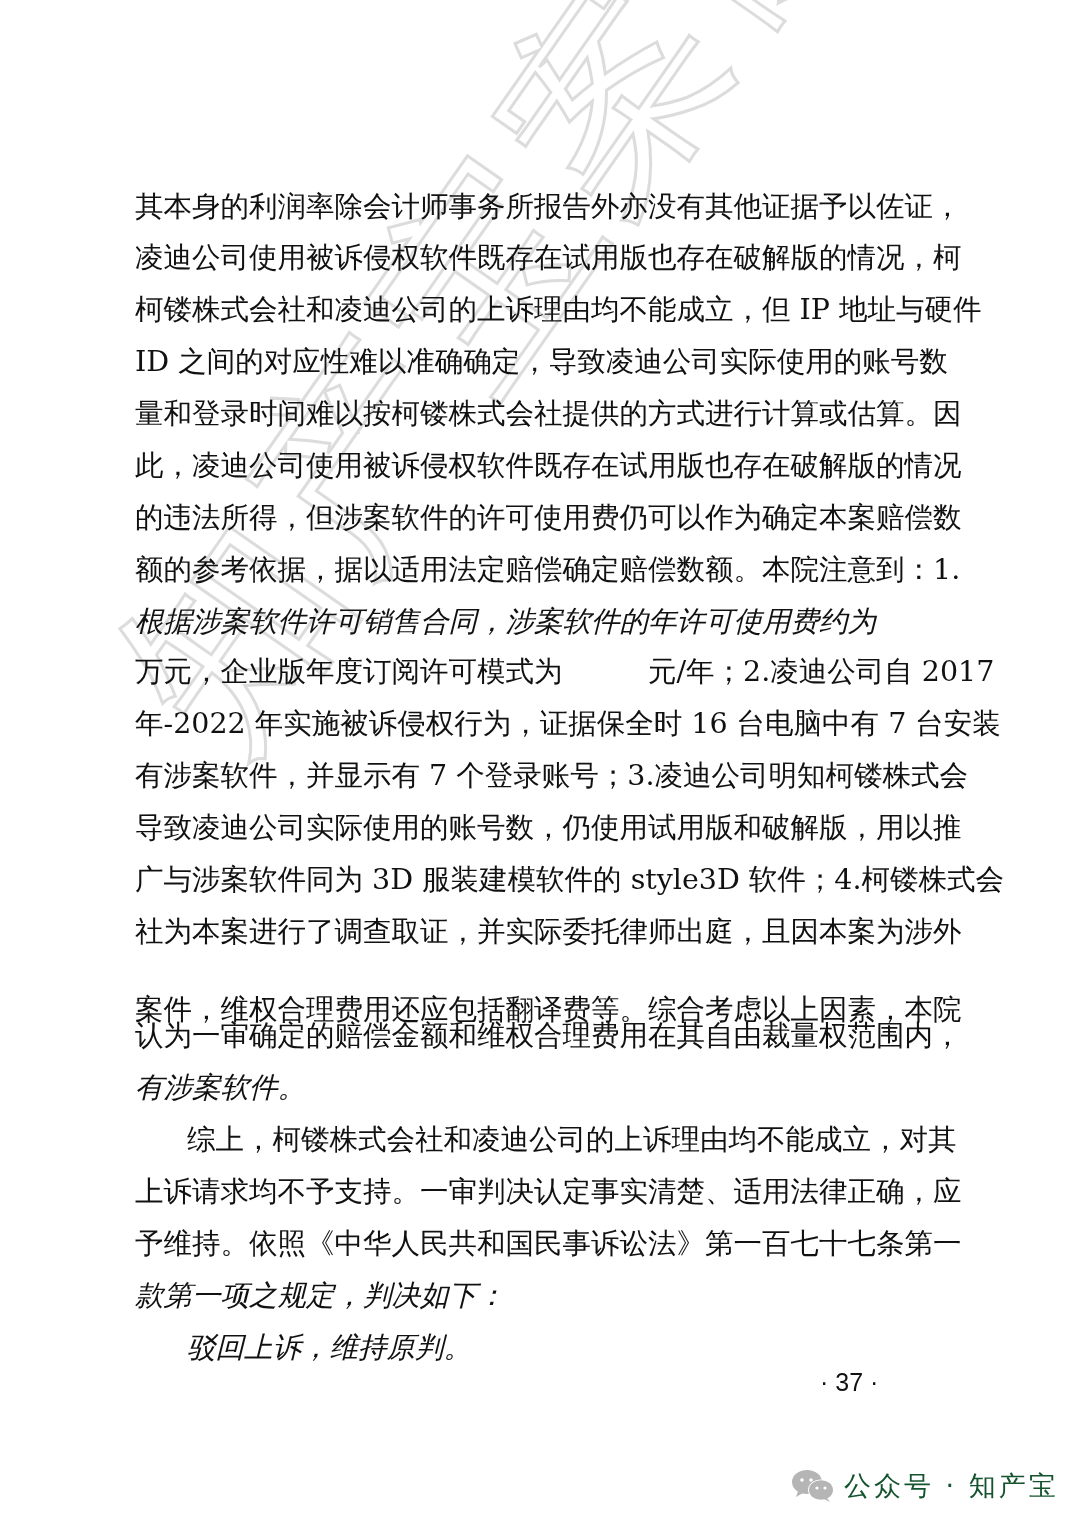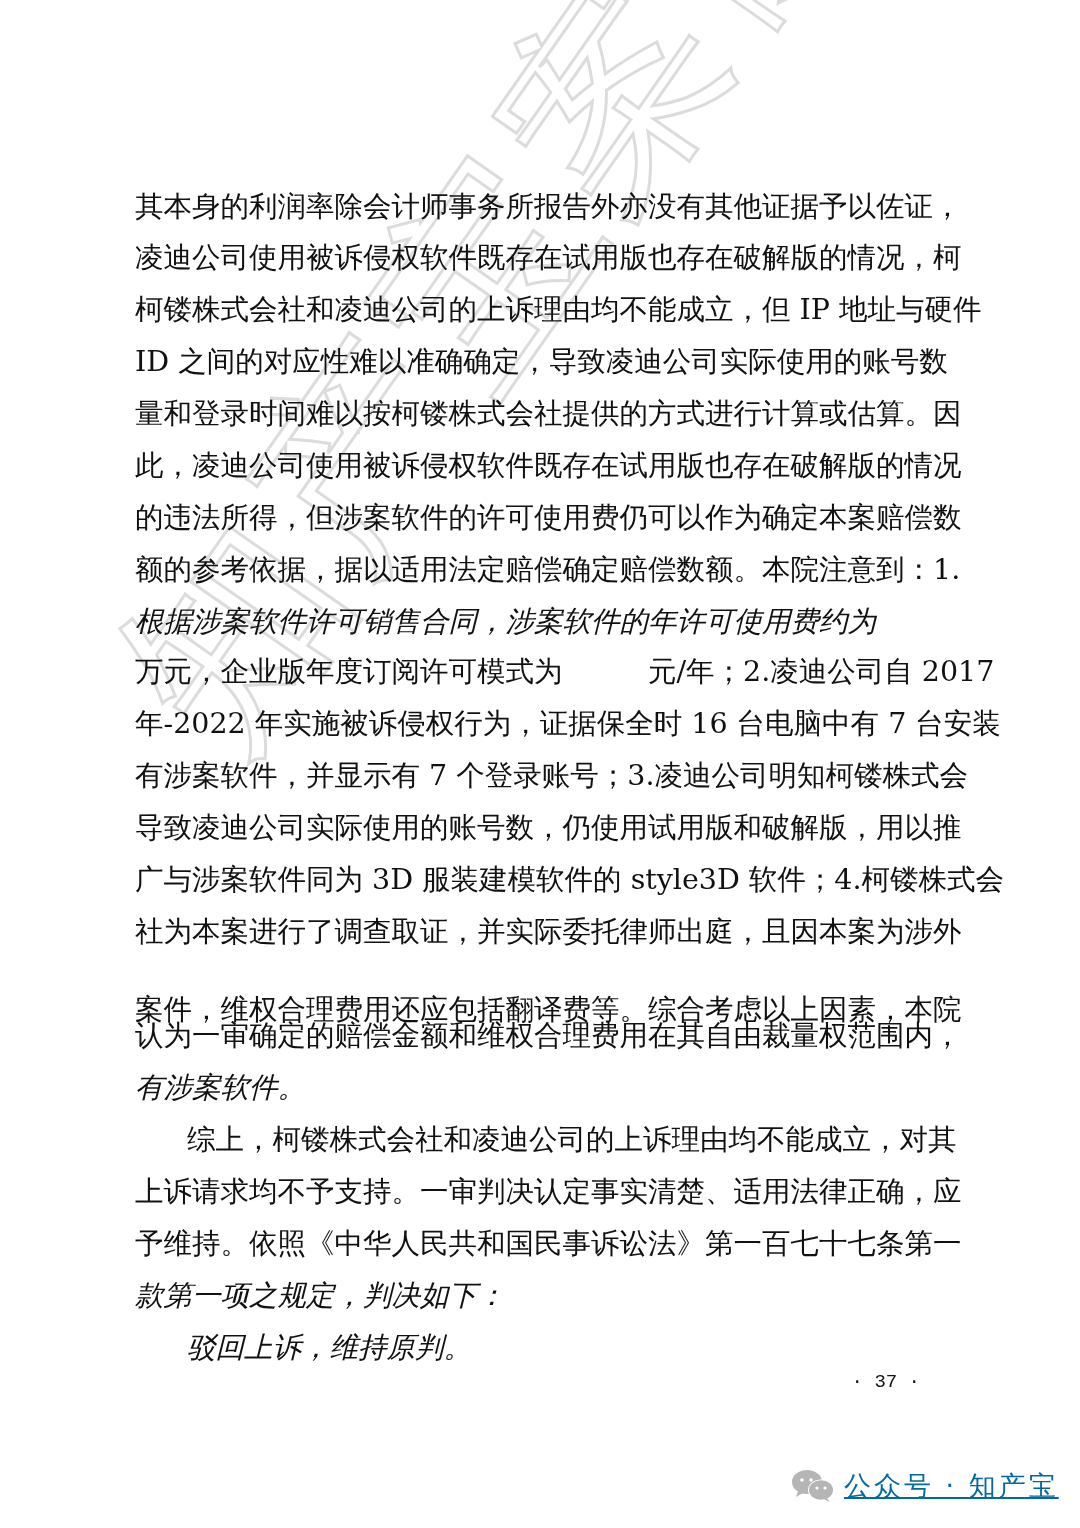--- a/index.html
+++ b/index.html
@@ -56,47 +56,46 @@
     }
     .line.indent {
       left: 187px;
       width: 754px;
     }
     .page-number {
       position: absolute;
       left: 820px;
       top: 1362px;
       width: 100px;
-      font-size: 19px;
+      font-size: 25px;
       line-height: 40px;
-      text-align: right;
+      text-align: left;
       z-index: 1;
-      font-family: Liberation Mono, monospace;
+      font-family: Liberation Sans, sans-serif;
     }
     .footer {
       position: absolute;
       left: 790px;
       top: 1466px;
       height: 40px;
       display: flex;
       align-items: center;
       z-index: 1;
     }
     .wechat-icon {
       width: 46px;
       height: 34px;
       position: relative;
       margin-right: 8px;
     }
     .footer-text {
       font-family: "DejaVu Sans", sans-serif;
       font-size: 27px;
-      color: #0369a1;
+      color: #14532d;
       letter-spacing: 3px;
-      text-decoration: underline;
     }
   </style>
 </head>
 <body>
 
 <div class="page">
 
   <div class="watermark">知产宝案例集</div>
 
   <div>

